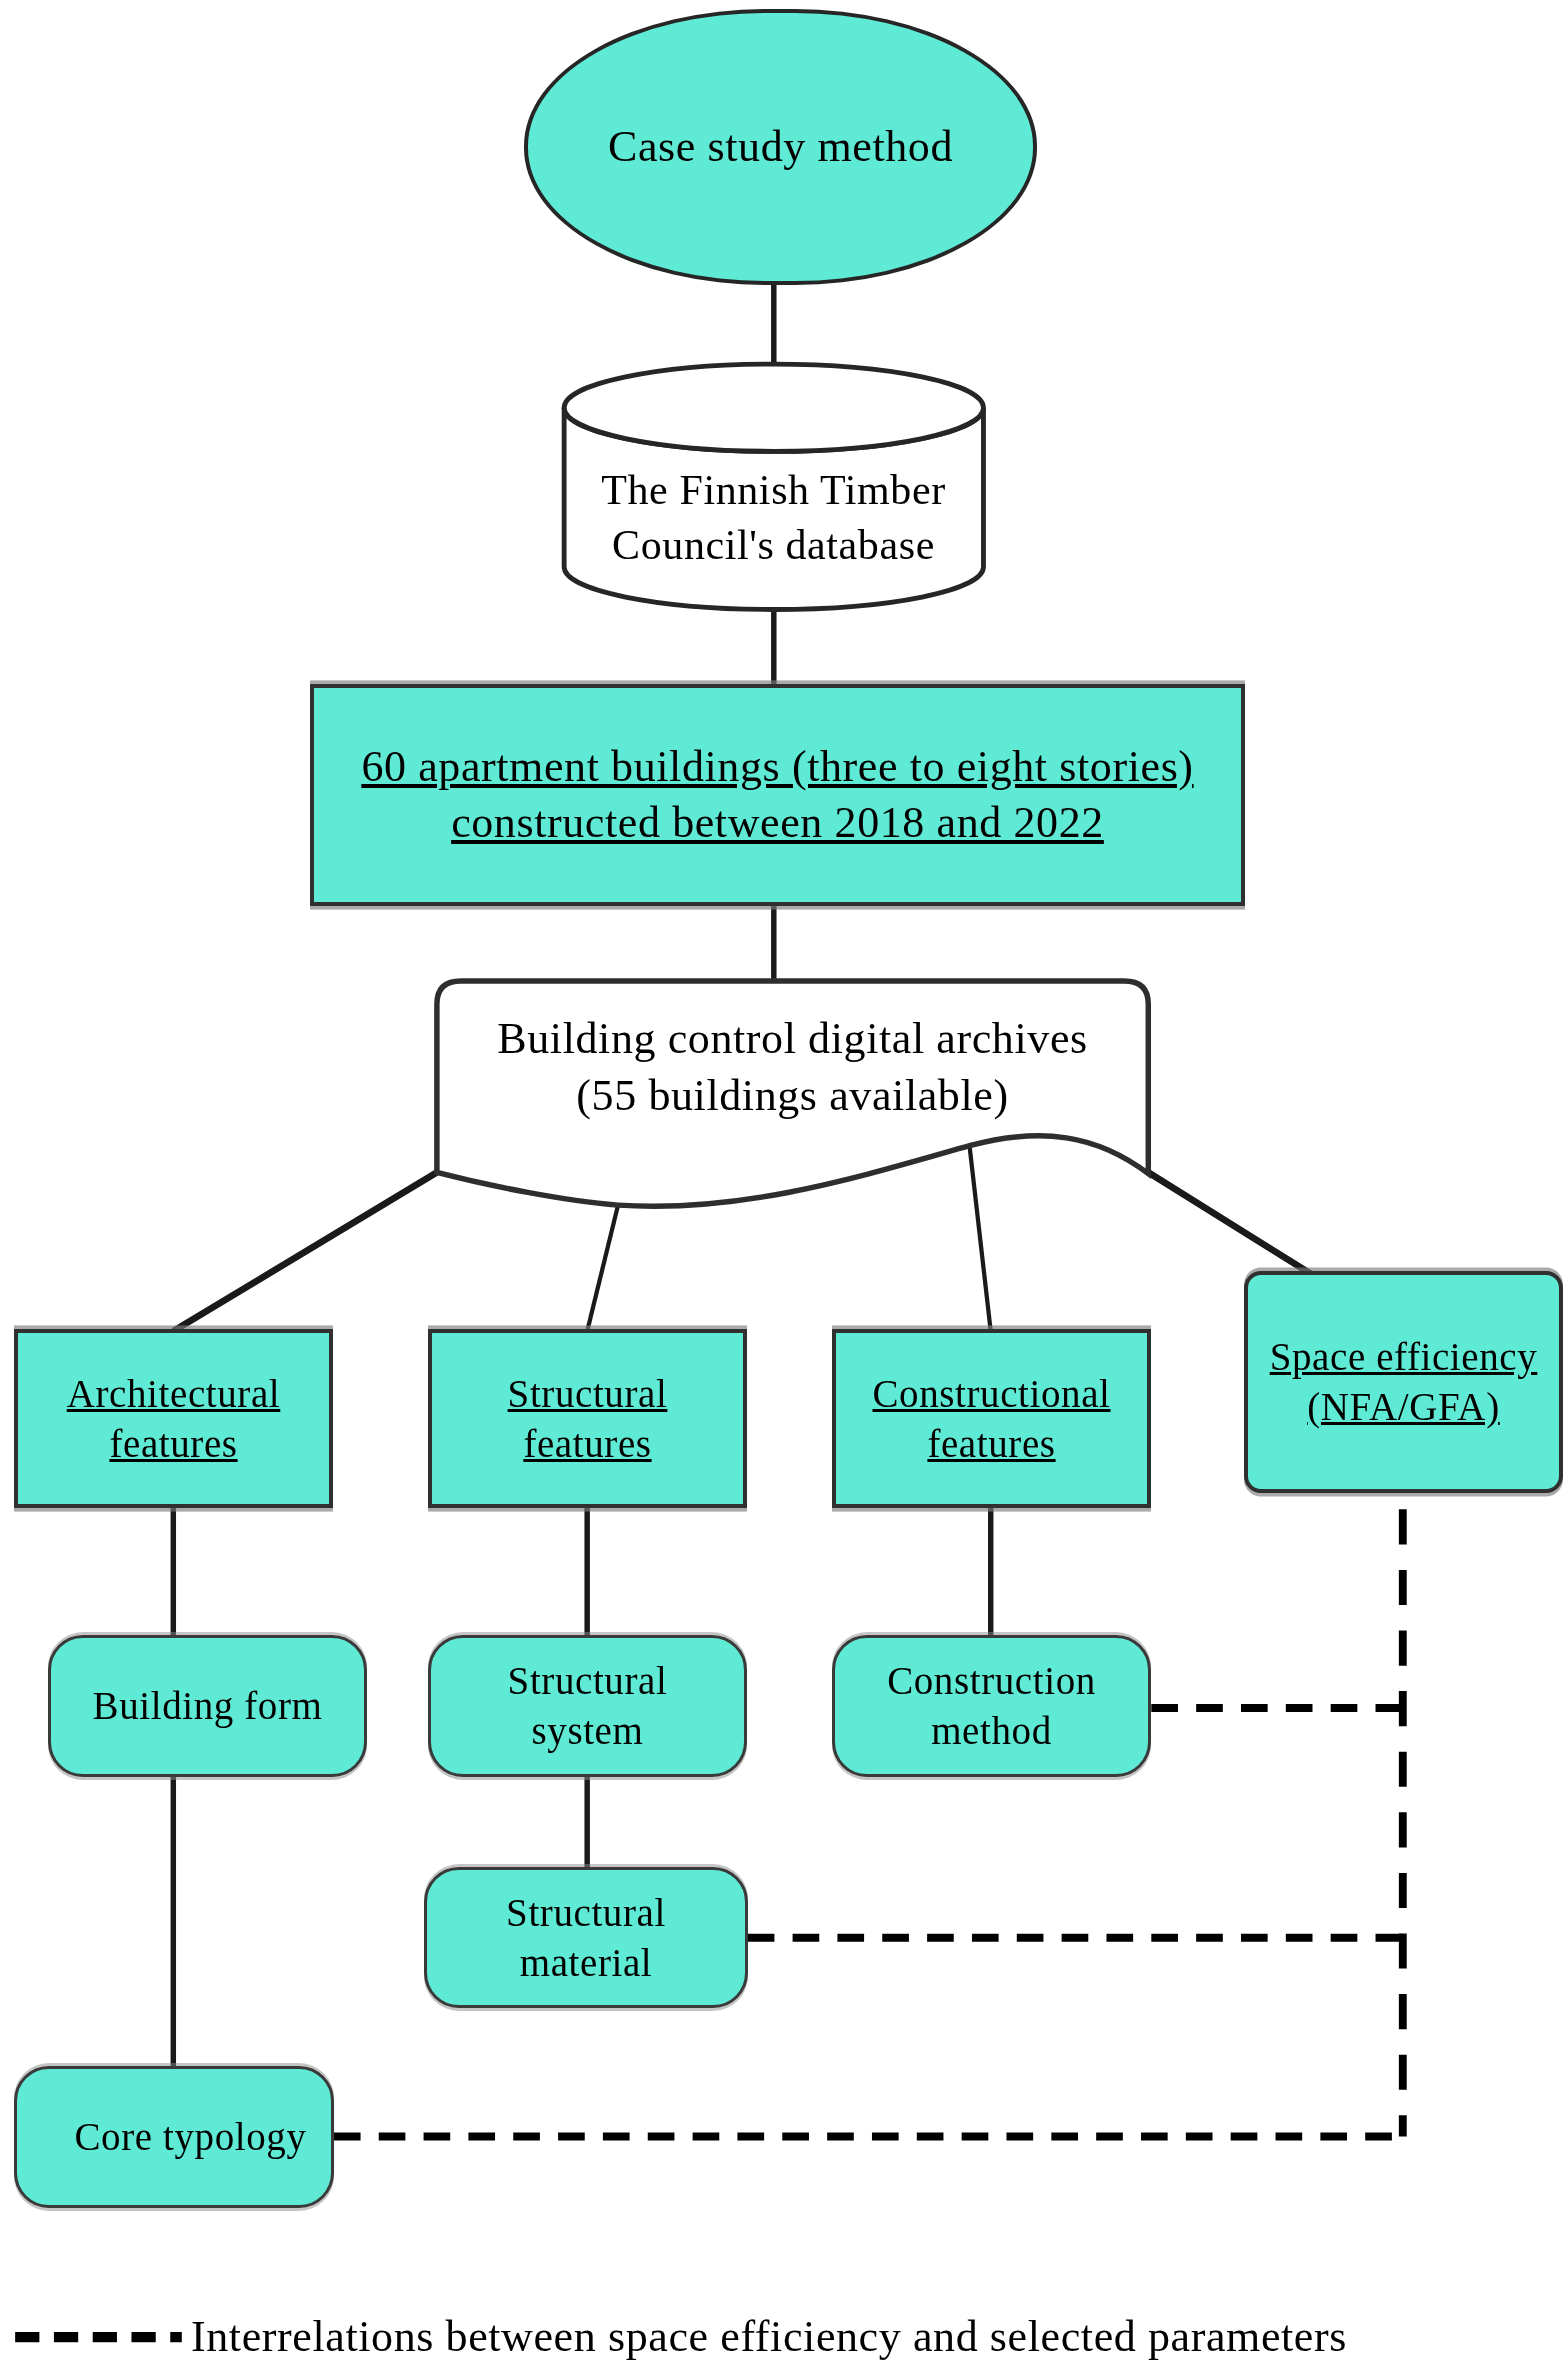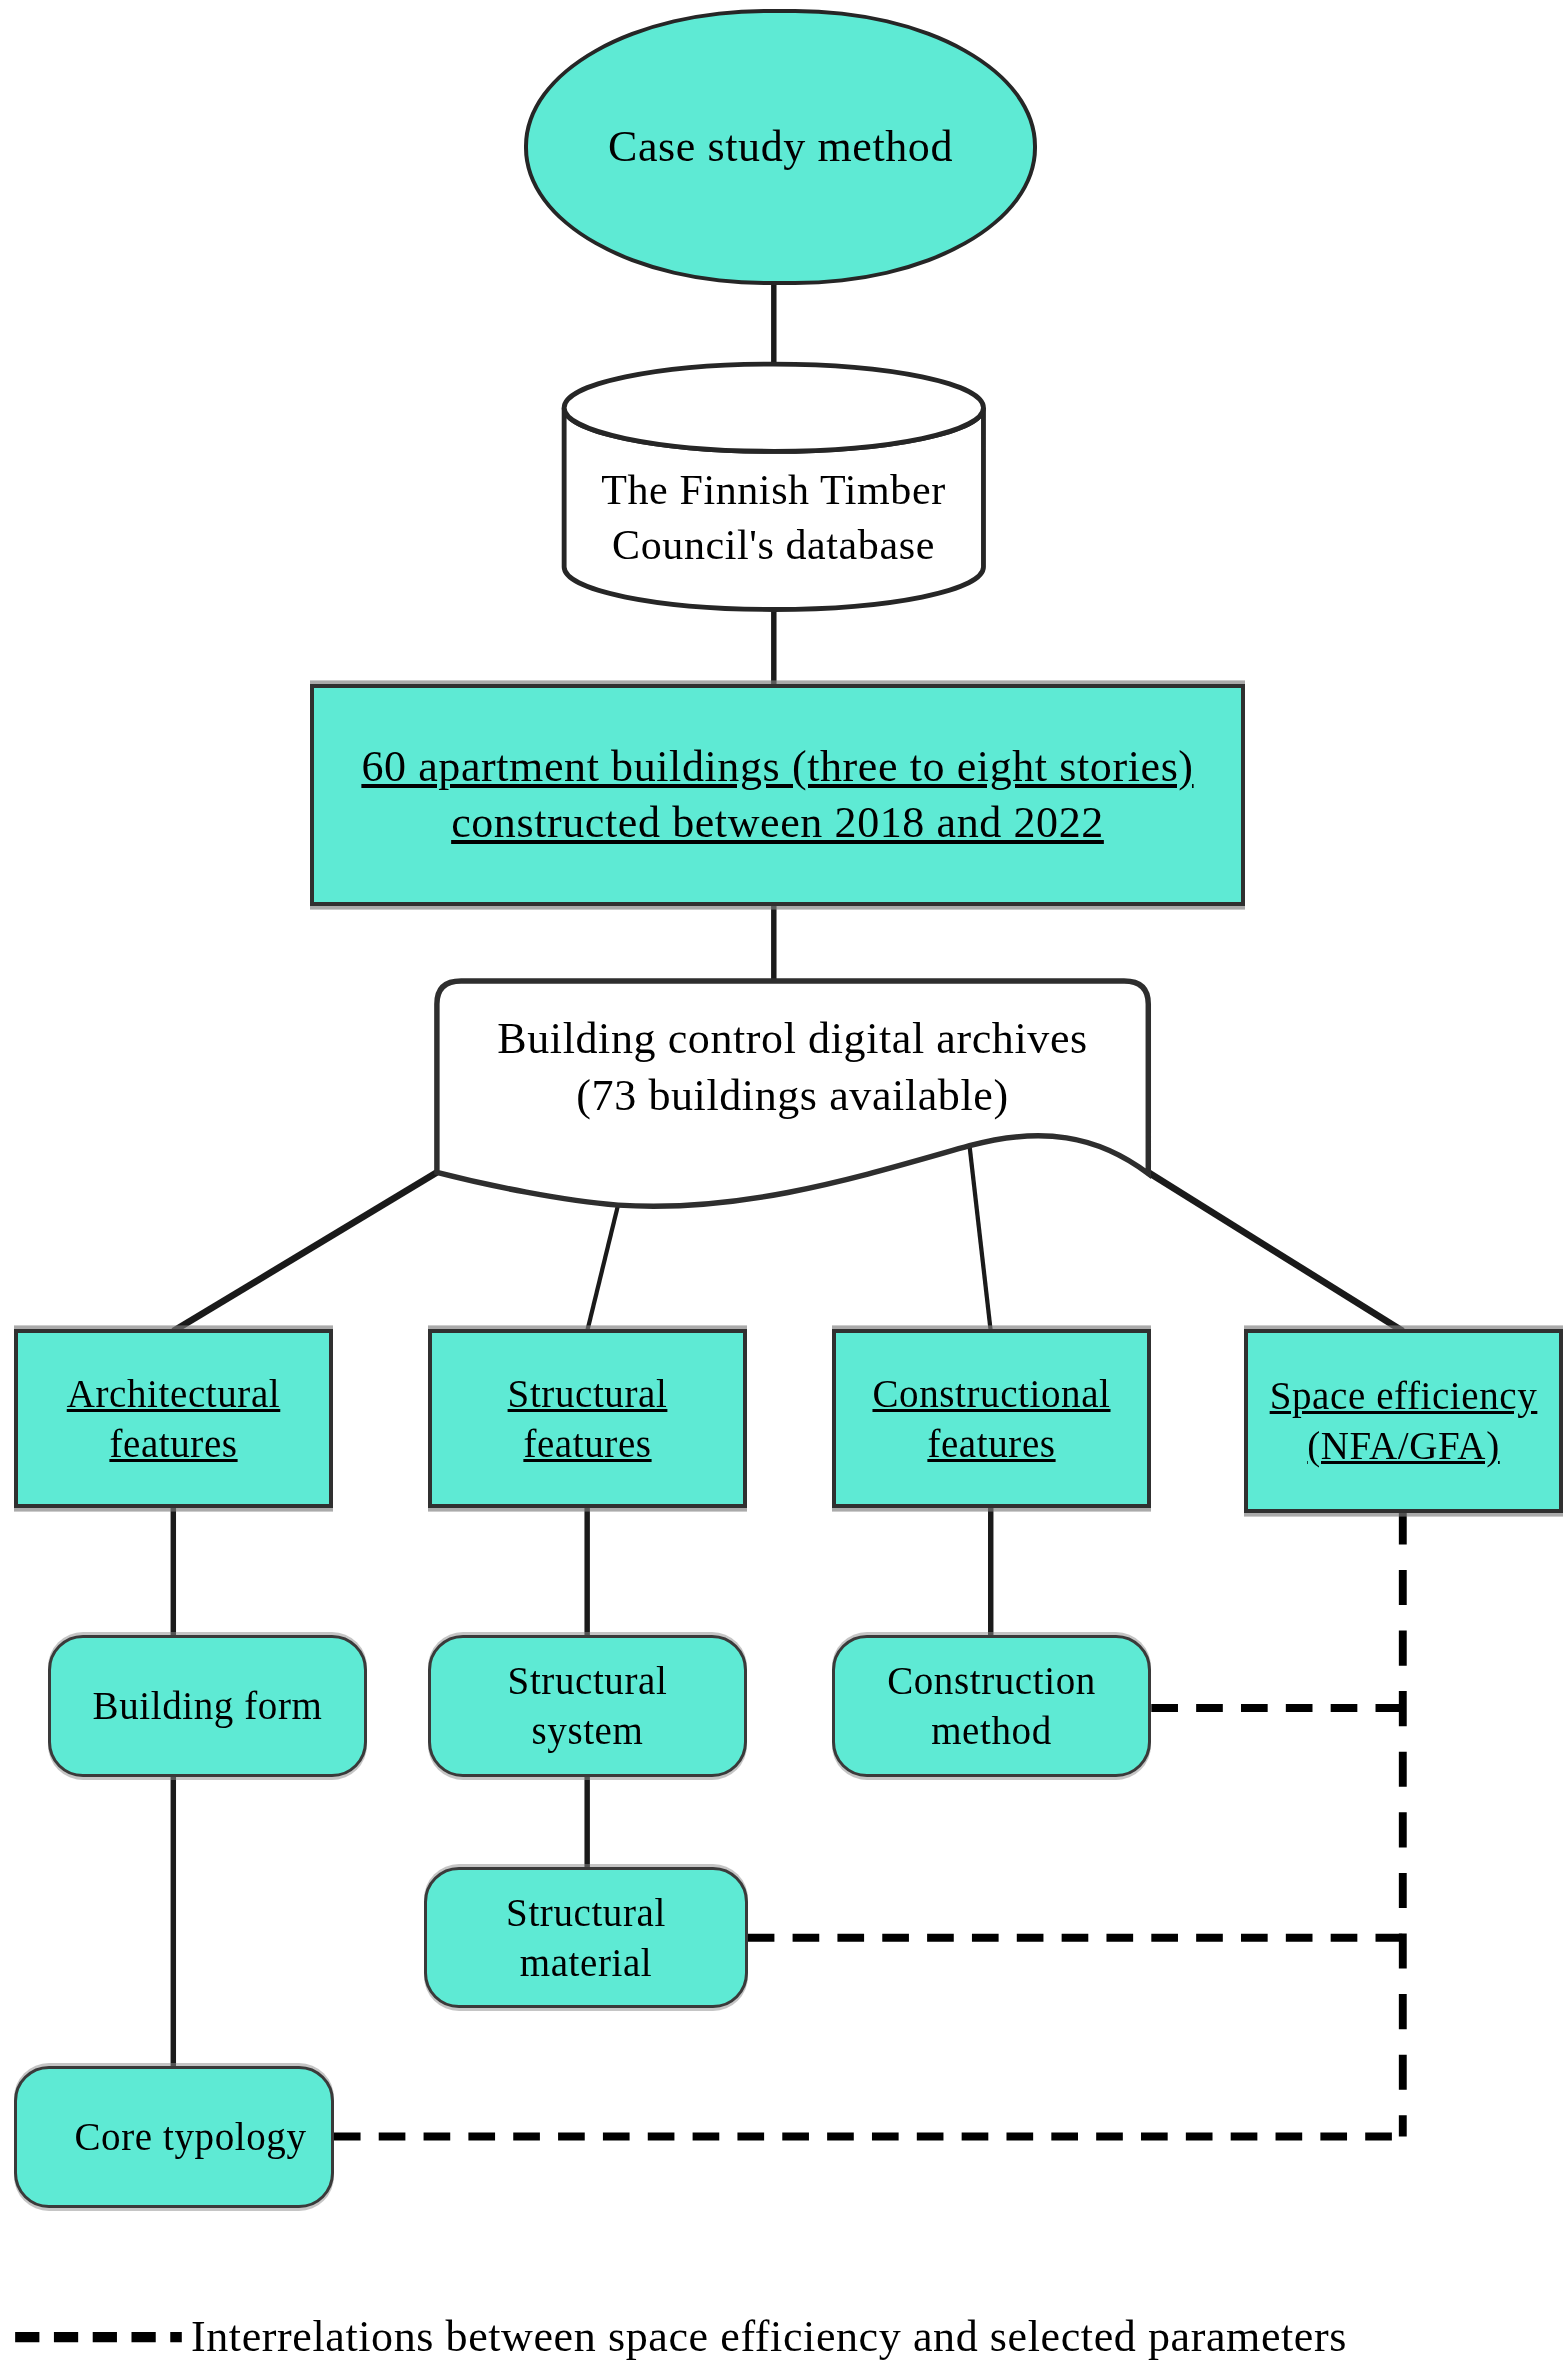--- a/index.html
+++ b/index.html
@@ -126,32 +126,32 @@
 
   <div class="node terminator" style="left:524px; top:9px; width:513px; height:276px;">Case study method</div>
 
   <div class="overlay-text cyl-text" style="left:570px; top:424px; width:407px; height:188px;">The Finnish Timber
 Council's database</div>
 
   <div class="node process big" style="left:310px; top:684px; width:935px; height:222px;">60 apartment buildings (three to eight stories)
 constructed between 2018 and 2022</div>
 
   <div class="overlay-text doc-text" style="left:443px; top:988px; width:699px; height:158px;">Building control digital archives
-(73 buildings available)</div>
+(55 buildings available)</div>
 
   <div class="node process small" style="left:14px; top:1329px; width:319px; height:179px;">Architectural
 features</div>
 
   <div class="node process small" style="left:428px; top:1329px; width:319px; height:179px;">Structural
 features</div>
 
   <div class="node process small" style="left:832px; top:1329px; width:319px; height:179px;">Constructional
 features</div>
 
-  <div class="node process small" style="left:1244px; top:1329px; width:319px; height:184px;">Space efficiency
+  <div class="node process small" style="left:1244px; top:1271px; width:319px; height:222px;border-radius:17px;">Space efficiency
 (NFA/GFA)</div>
 
   <div class="node rounded" style="left:14px; top:1635px; width:319px; height:142px;margin-left:34px;">Building form</div>
 
   <div class="node rounded" style="left:428px; top:1635px; width:319px; height:142px;">Structural
 system</div>
 
   <div class="node rounded" style="left:832px; top:1635px; width:319px; height:142px;">Construction
 method</div>
 

